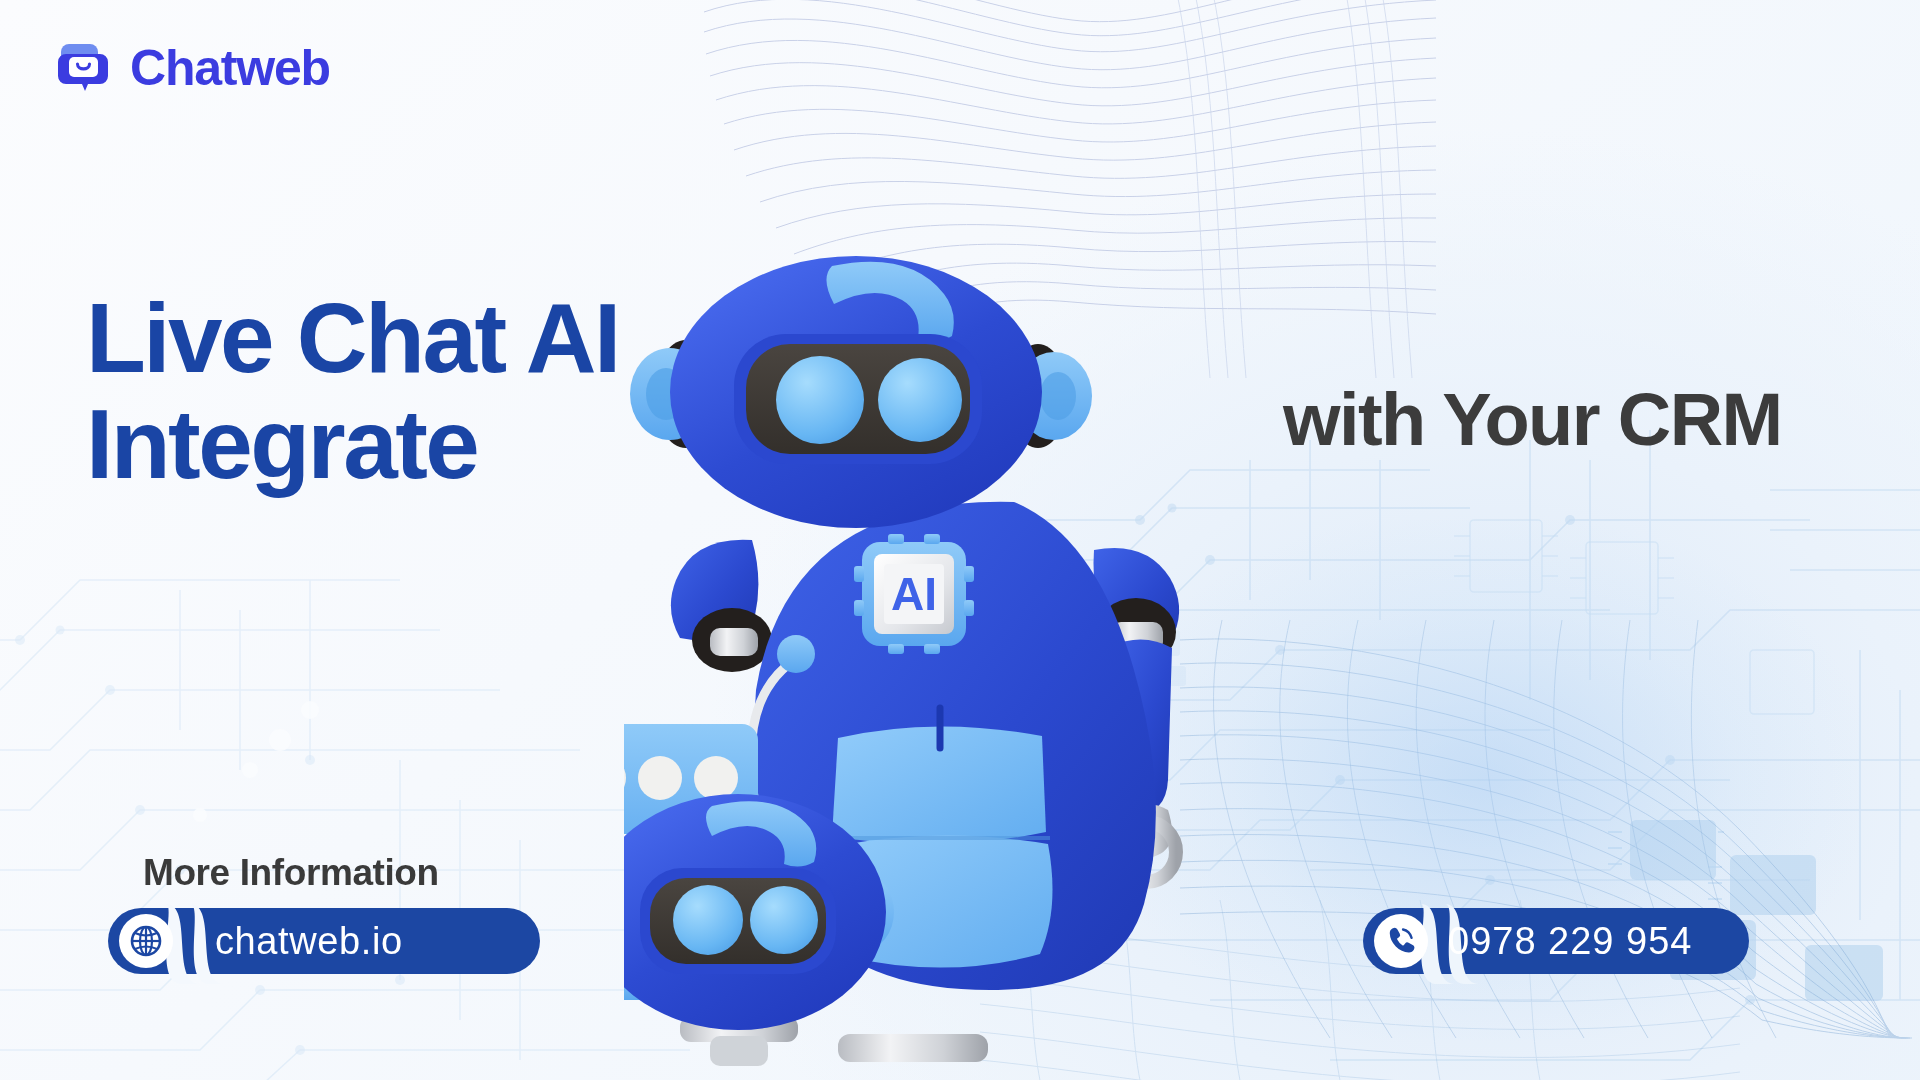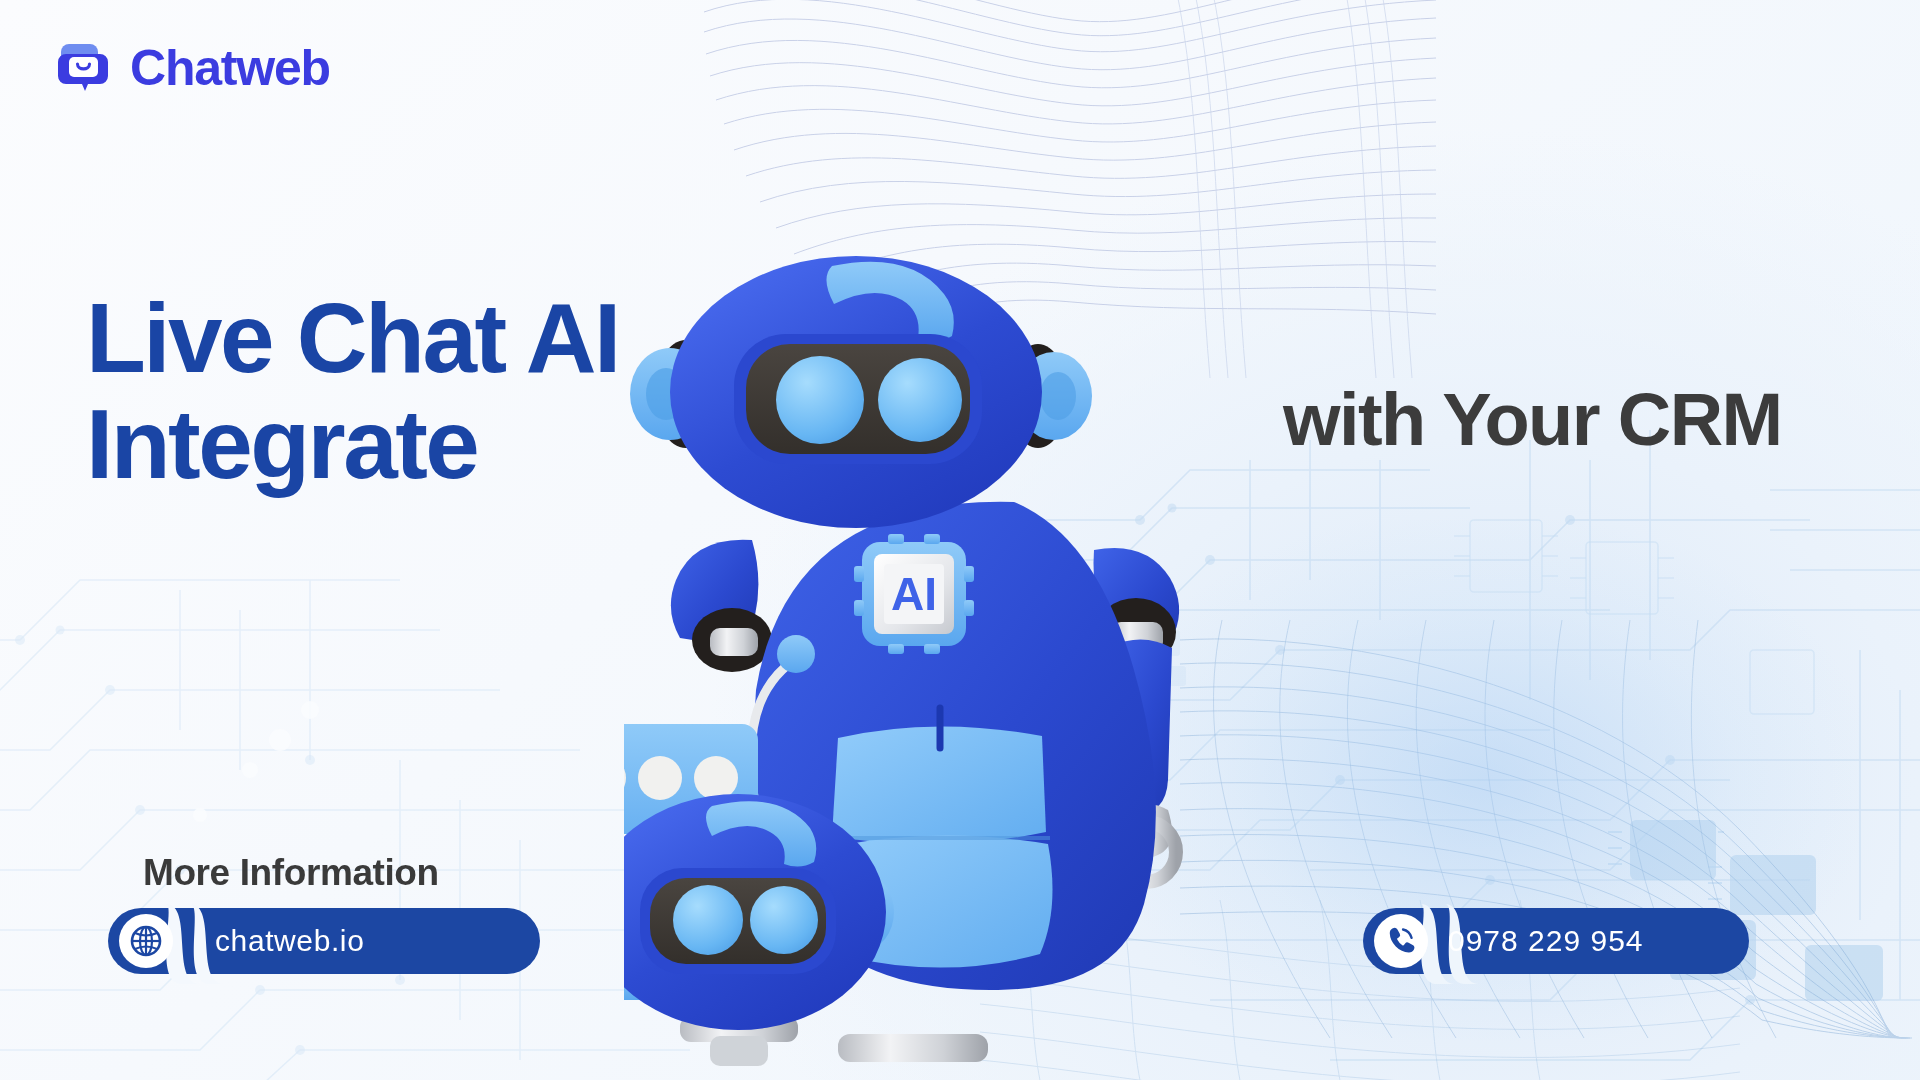--- a/index.html
+++ b/index.html
@@ -116,21 +116,21 @@
     position:relative; z-index:3;
     width:54px; height:54px; margin-left:11px;
     border-radius:50%;
     background:#ffffff;
     display:flex; align-items:center; justify-content:center;
     flex:none;
   }
   .pill-text {
     position:relative; z-index:3;
     margin-left:42px;
-    font-size:30px; color:#ffffff;
+    font-size:38px; color:#ffffff;
     letter-spacing:.6px;
     white-space:nowrap;
   }
   .pill-tel .pill-text { margin-left:20px; letter-spacing:1px; }
 
   
   .robot-stage {
     position:absolute; left:624px; top:250px;
     width:780px; height:830px;
   }

